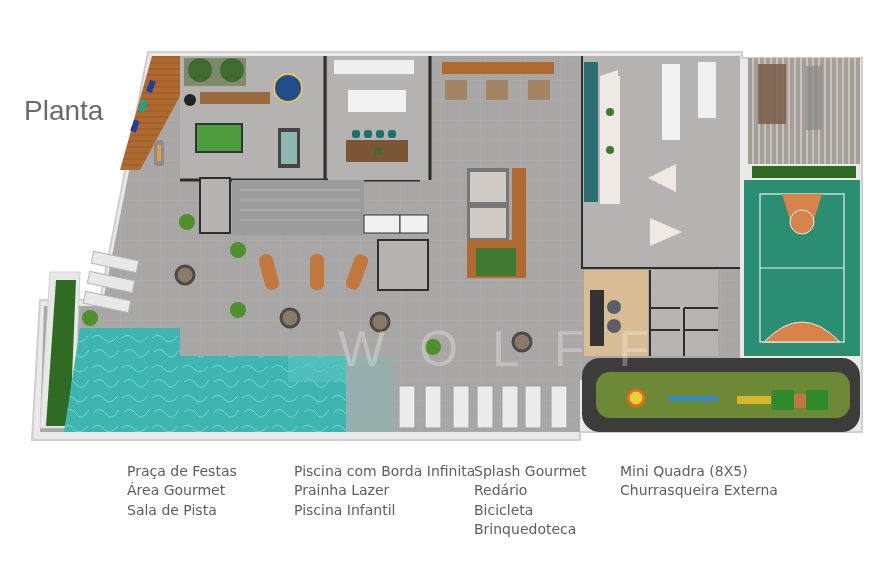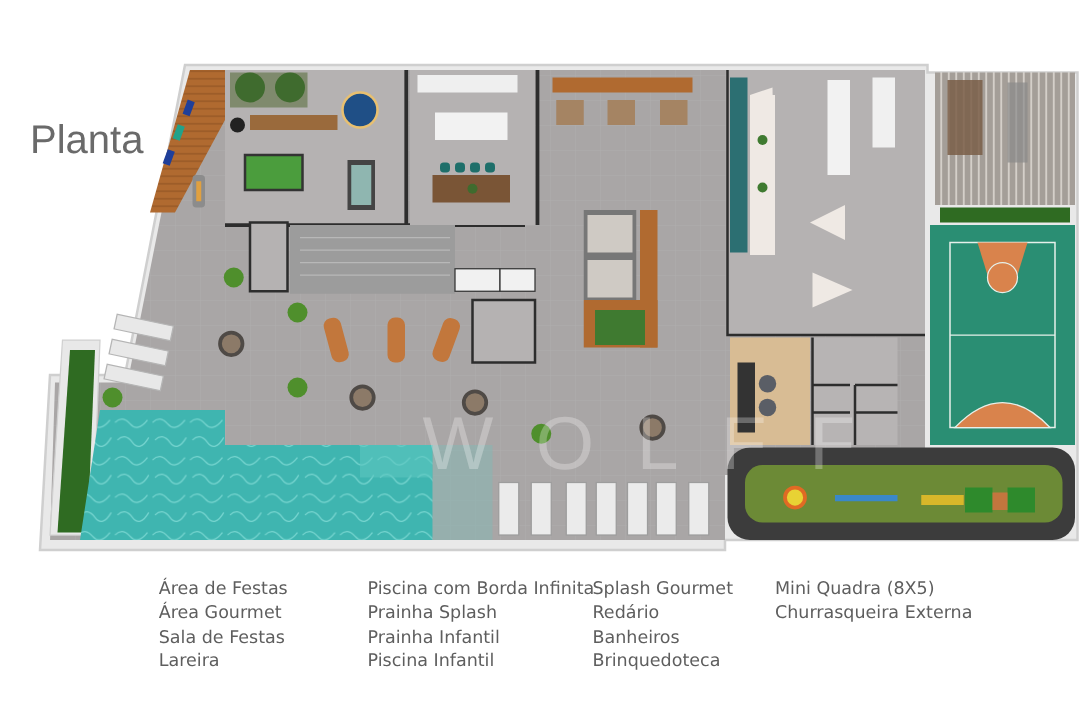--- a/index.html
+++ b/index.html
@@ -1,22 +1,22 @@
 <!DOCTYPE html>
 <html><head>
 <meta charset="utf-8">
 <style>
   * { box-sizing: border-box; margin: 0; padding: 0; }
   html, body { width: 870px; height: 580px; background: #ffffff; overflow: hidden; }
   body { position: relative; font-family: "DejaVu Sans", "Liberation Sans", sans-serif; }
-  .title { position: absolute; left: 24px; top: 96px; font-family: "Liberation Sans", sans-serif; font-size: 32px; line-height: 30px; color: #6a6a6a; }
+  .title { position: absolute; left: 24px; top: 96px; font-family: "Liberation Sans", sans-serif; font-size: 28px; line-height: 30px; color: #6a6a6a; }
   .plan { position: absolute; left: 0; top: 0; width: 870px; height: 450px; }
   .legend { position: absolute; top: 462px; font-size: 14px; line-height: 19.3px; color: #5e5e5e; }
   .legend div { white-space: nowrap; }
-  .watermark { position: absolute; left: 338px; top: 320px; font-family: "Liberation Sans", sans-serif; font-size: 60px; letter-spacing: 34px; color: rgba(255,255,255,0.28); }
+  .watermark { position: absolute; left: 338px; top: 320px; font-family: "Liberation Sans", sans-serif; font-size: 50px; letter-spacing: 34px; color: rgba(255,255,255,0.28); }
 </style>
 </head>
 <body>
 
 <div class="title">
   <div>Planta</div>
 </div>
 
 <svg class="plan" viewBox="0 0 870 450" xmlns="http://www.w3.org/2000/svg">
   <defs>
@@ -202,33 +202,31 @@
     <rect x="737" y="396" width="34" height="8" fill="#d8b72a"></rect>
     <rect x="772" y="390" width="22" height="20" fill="#2e8a2c"></rect>
     <rect x="806" y="390" width="22" height="20" fill="#2e8a2c"></rect>
     <rect x="794" y="394" width="12" height="14" fill="#c3763e"></rect>
   </g>
 </svg>
 
 <div class="watermark">WOLFF</div>
 
 <div class="legend" style="left:127px">
-  <div>Área de Festas</div>
+  <div>Praça de Festas</div>
   <div>Área Gourmet</div>
-  <div>Sala de Festas</div>
-  <div>Lareira</div>
+  <div>Sala de Pista</div>
 </div>
 <div class="legend" style="left:294px">
   <div>Piscina com Borda Infinita</div>
-  <div>Prainha Splash</div>
-  <div>Prainha Infantil</div>
+  <div>Prainha Lazer</div>
   <div>Piscina Infantil</div>
 </div>
 <div class="legend" style="left:474px">
   <div>Splash Gourmet</div>
   <div>Redário</div>
-  <div>Banheiros</div>
+  <div>Bicicleta</div>
   <div>Brinquedoteca</div>
 </div>
 <div class="legend" style="left:620px">
   <div>Mini Quadra (8X5)</div>
   <div>Churrasqueira Externa</div>
 </div>
 
 </body></html>

